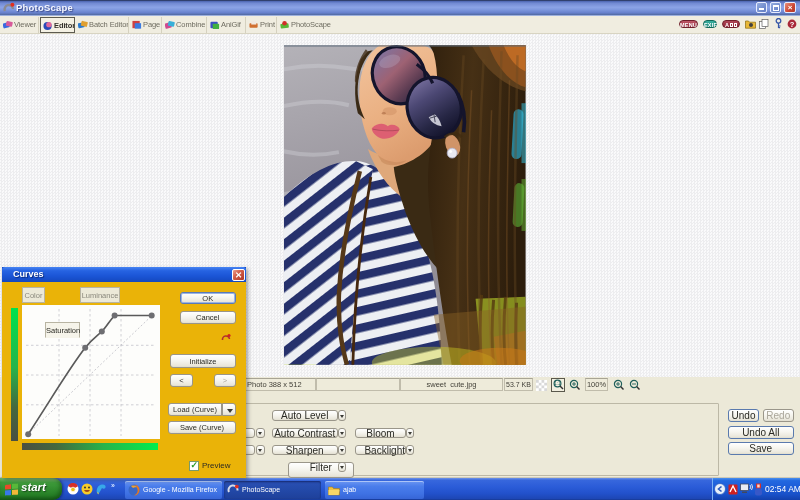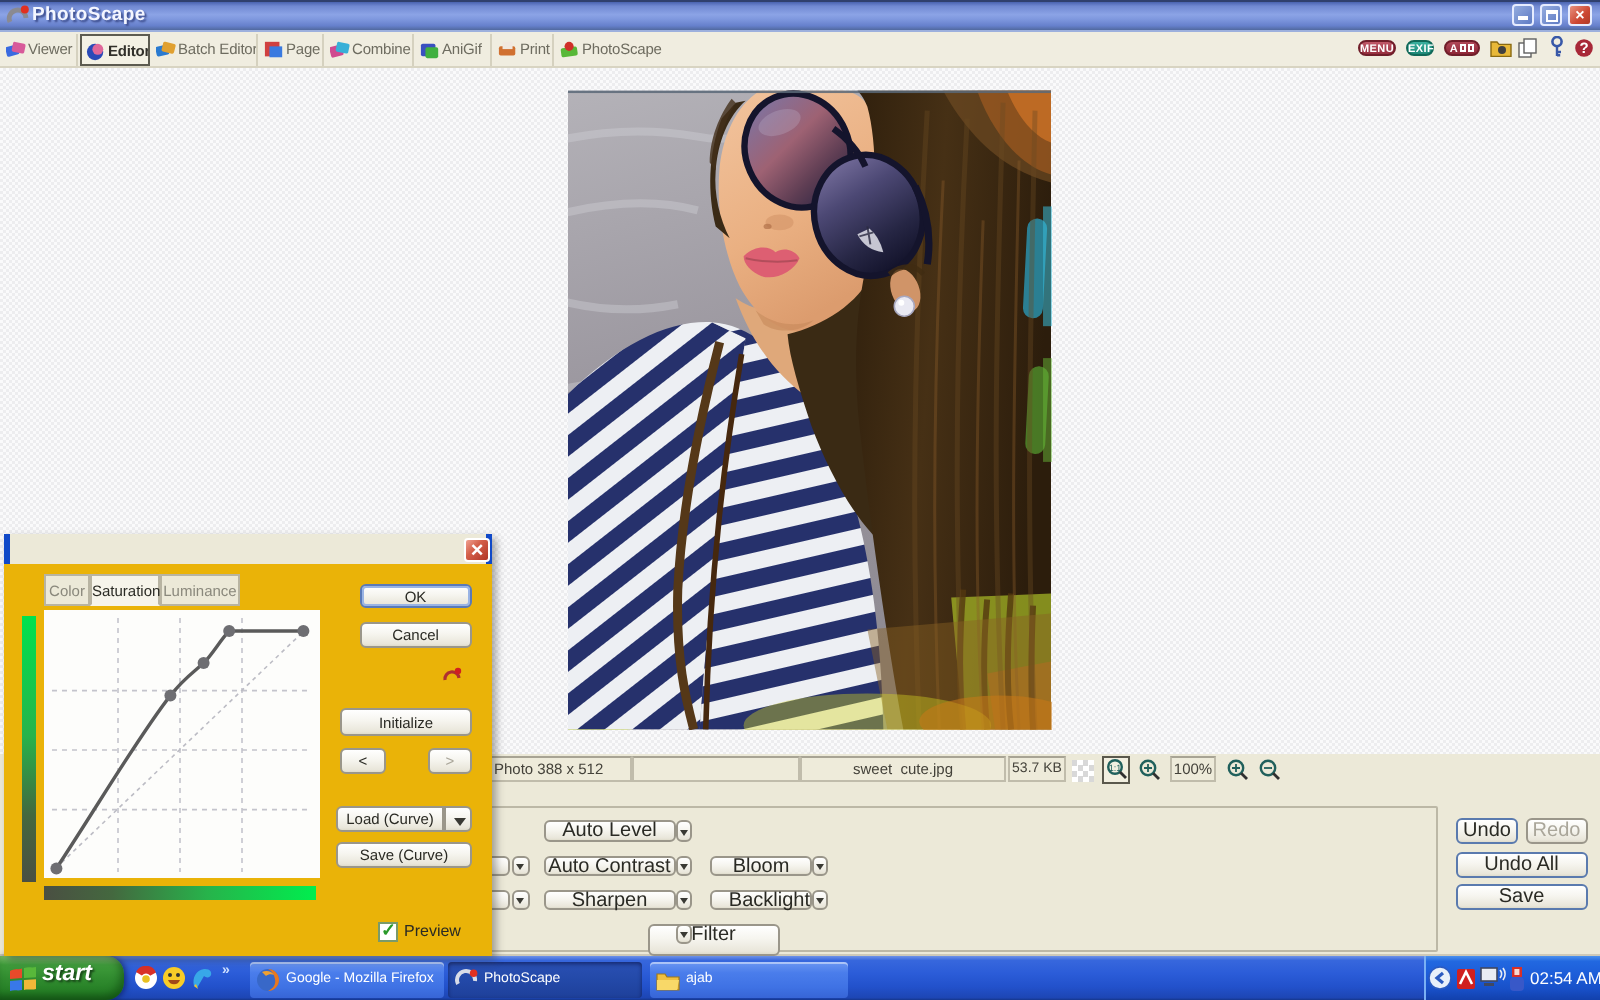--- a/index.html
+++ b/index.html
@@ -340,21 +340,21 @@
         <span style="position:absolute;left:1px;top:3.5px;border:2.5px solid transparent;border-top:3.5px solid #3a3a34;"></span>
       </div>
     <div class="abs xpbtn" style="left:272px;top:50.5px;width:65.5px;height:10.5px;line-height:9.5px;">Sharpen</div>
     <div class="abs xpbtn drop" style="left:337.5px;top:50.5px;width:8px;height:10.5px;">
         <span style="position:absolute;left:1px;top:3.5px;border:2.5px solid transparent;border-top:3.5px solid #3a3a34;"></span>
       </div>
     <div class="abs xpbtn" style="left:355px;top:50.5px;width:51px;height:10.5px;line-height:9.5px;text-align:right;">Backlight</div>
     <div class="abs xpbtn drop" style="left:406px;top:50.5px;width:8px;height:10.5px;">
         <span style="position:absolute;left:1px;top:3.5px;border:2.5px solid transparent;border-top:3.5px solid #3a3a34;"></span>
       </div>
-    <div class="abs xpbtn" style="left:288px;top:67.5px;width:65.5px;height:16px;line-height:9.5px;margin-left:36px;">Filter</div>
+    <div class="abs xpbtn" style="left:288px;top:67.5px;width:65.5px;height:16px;line-height:9.5px;">Filter</div>
     <div class="abs xpbtn drop" style="left:337.5px;top:67.5px;width:8px;height:10.5px;">
         <span style="position:absolute;left:1px;top:3.5px;border:2.5px solid transparent;border-top:3.5px solid #3a3a34;"></span>
       </div>
 
     <div class="abs xpbtn blue" style="left:728px;top:15px;width:31px;height:13px;line-height:11.5px;">Undo</div>
     <div class="abs xpbtn" style="left:763px;top:15px;width:30.5px;height:13px;line-height:11.5px;color:#aaa69a;">Redo</div>
     <div class="abs xpbtn blue" style="left:728px;top:31.5px;width:65.5px;height:13px;line-height:11.5px;">Undo All</div>
     <div class="abs xpbtn blue" style="left:728px;top:47.5px;width:65.5px;height:13px;line-height:11.5px;">Save</div>
   </div>
 
@@ -423,24 +423,27 @@
       <path d="M10,2 a3,3 0 0 1 0,4 M11.5,1 a5,5 0 0 1 0,6" stroke="#e8ecf4" stroke-width="0.9" fill="none"></path>
     </svg>
   <svg class="abs" style="left:754px;top:483px" width="9" height="13" viewBox="0 0 9 13">
       <rect x="2" y="0.5" width="5" height="5" fill="#d83028"></rect>
       <rect x="1" y="5.5" width="7" height="7" rx="2" fill="#3858c8"></rect>
       <rect x="3.2" y="1.5" width="2.5" height="3" fill="#f8d8d0"></rect>
     </svg>
   <div class="abs" style="left:765px;top:484px;color:#fff;font-size:8.5px;white-space:nowrap;">02:54 AM</div>
 
   <div class="abs" id="dialog">
+    <div class="abs" id="dlgtitle">
+        <span>Curves</span>
+      </div>
     <div class="abs" id="dlgclose">✕</div>
     <div class="abs" id="dlgbody">
       <div class="dtab" style="left:20px;width:23px;">Color</div>
-      <div class="dtab dtabsel" style="left:43px;width:35px;">Saturation</div>
+      <div class="dtab dtabsel" style="left:43px;width:35px;margin-top:35px;">Saturation</div>
       <div class="dtab" style="left:78px;width:40px;">Luminance</div>
       <div class="abs" id="vgrad"></div>
       <div class="abs" id="hgrad"></div>
       <div class="abs" id="graphbox">
         <svg width="138" height="134" viewBox="0 0 138 134">
           <g stroke="#c4c4cc" stroke-width="0.8" stroke-dasharray="2.5,2.5">
             <line x1="37" y1="4" x2="37" y2="131"></line>
             <line x1="68" y1="4" x2="68" y2="131"></line>
             <line x1="99" y1="4" x2="99" y2="131"></line>
             <line x1="4" y1="40.3" x2="133" y2="40.3"></line>

